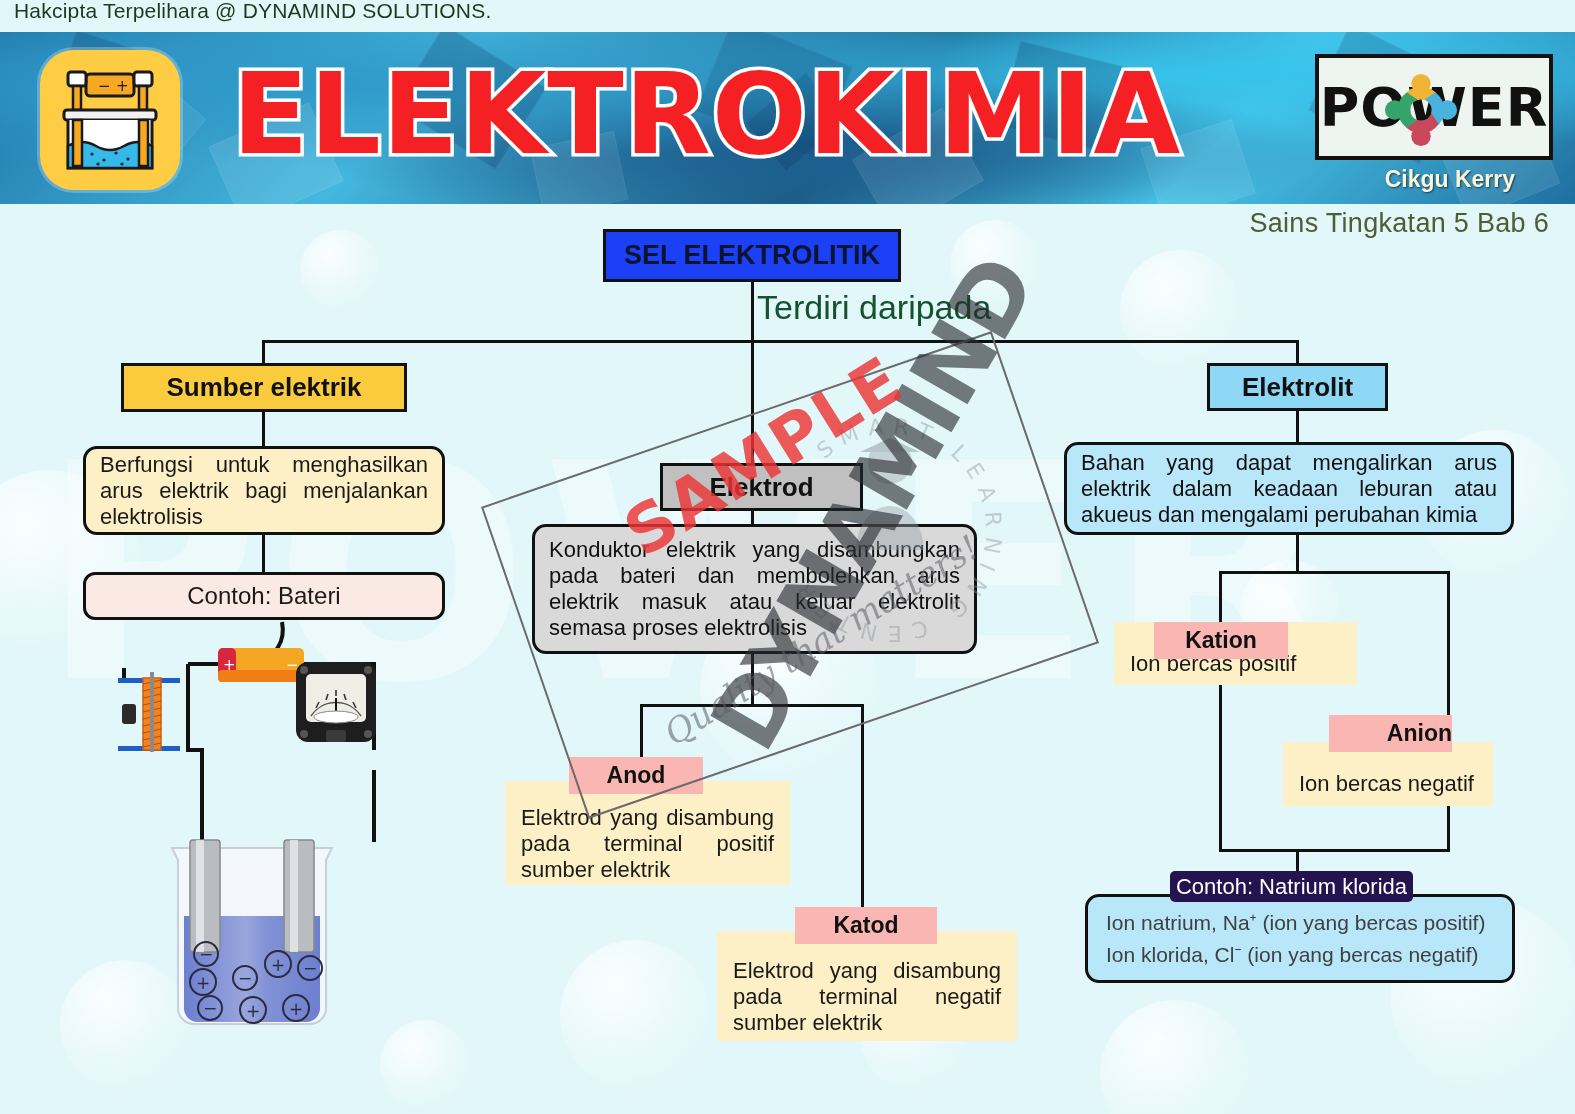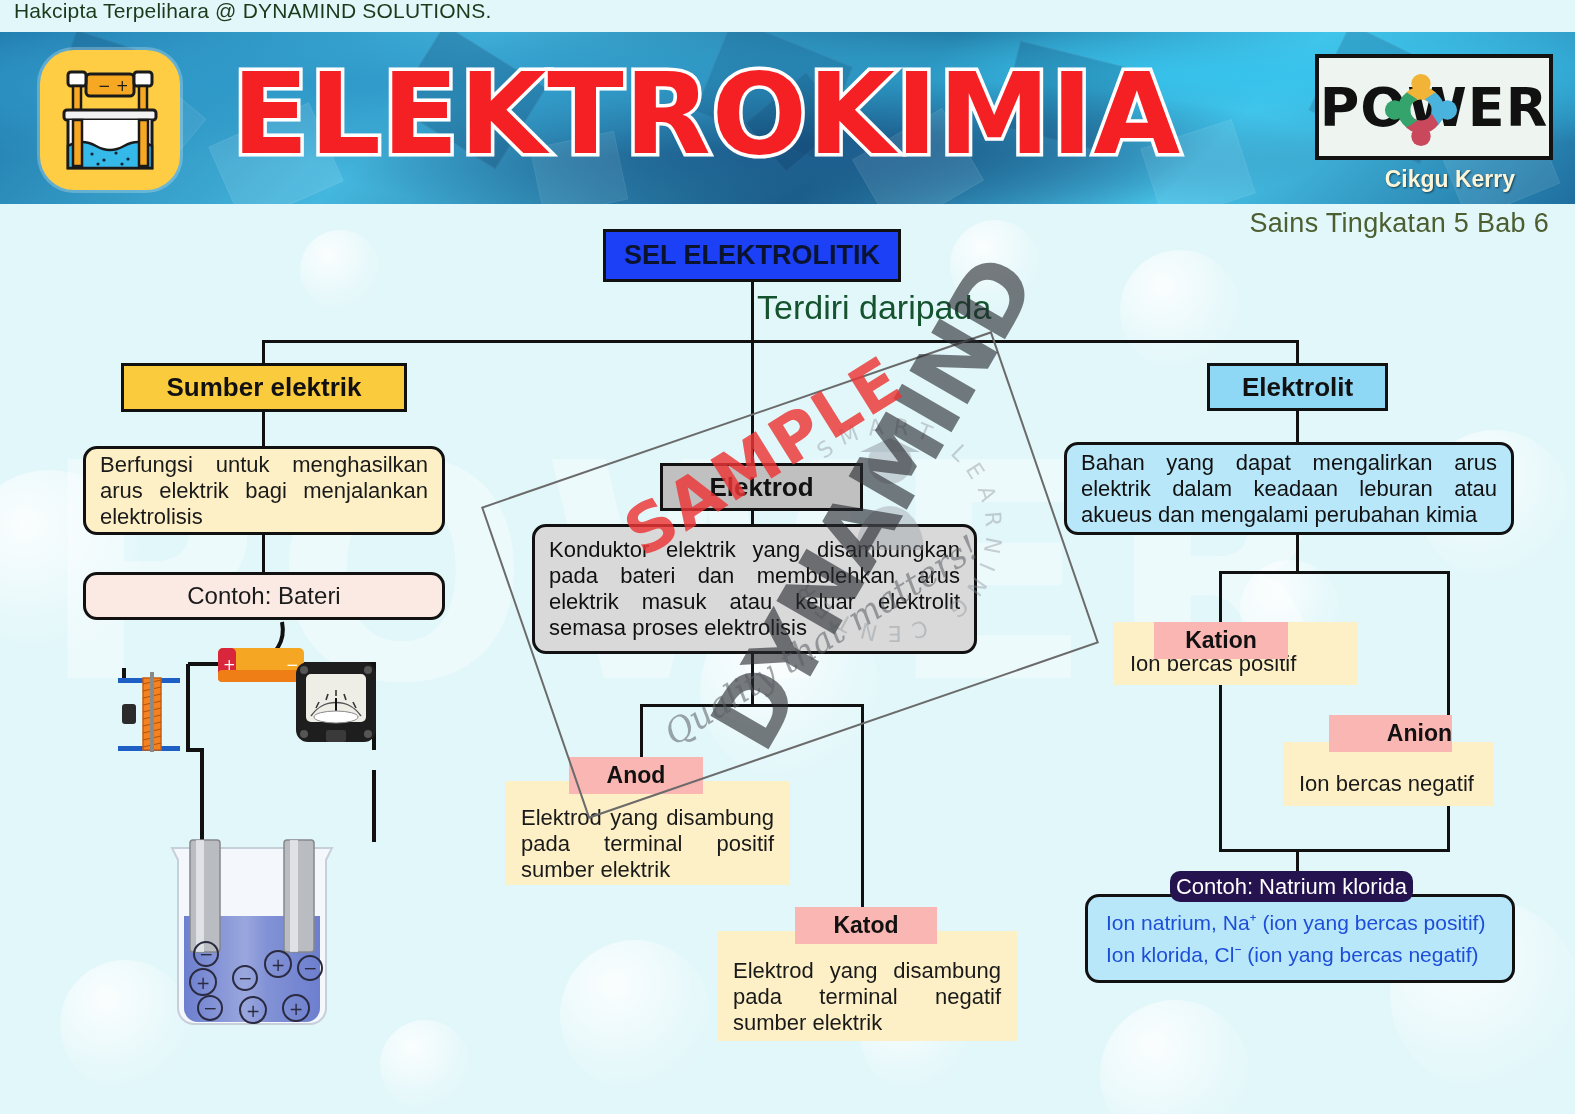--- a/index.html
+++ b/index.html
@@ -121,21 +121,21 @@
   #n-sel { left: 603px; top: 229px; width: 298px; height: 53px;
            background: #1b40f5; color: #08122e; font-size: 27px; }
   #lbl-terdiri { left: 757px; top: 288px; font-size: 34px; color: #14532d; z-index: 6; position:absolute; }
 
   #n-sumber { left: 121px; top: 363px; width: 286px; height: 49px;
               background: #fbcb3e; color: #111; font-size: 26px; }
   #n-sumber-body { left: 83px; top: 446px; width: 362px; height: 89px;
               background: #fdf0c6; color: #1a1a1a; font-size: 22px;
               padding: 8px 14px; justify-content: flex-start; }
   #n-contoh-bateri { left: 83px; top: 572px; width: 362px; height: 48px;
-              background: #fbeae4; color: #1a1a1a; font-size: 24px; }
+              background: #fbeae4; color: #1a1a1a; font-size: 24px; border-radius: 12px; }
 
   #n-elektrod { left: 660px; top: 463px; width: 203px; height: 48px;
               background: #c0c0c0; color: #111; font-size: 26px; }
   #n-elektrod-body { left: 532px; top: 524px; width: 445px; height: 130px;
               background: #d9d9d9; color: #111; font-size: 22px;
               padding: 8px 14px; justify-content: flex-start; }
 
   #n-elektrolit { left: 1207px; top: 363px; width: 181px; height: 48px;
               background: #8fd8f5; color: #111; font-size: 26px; }
   #n-elektrolit-body { left: 1064px; top: 442px; width: 450px; height: 93px;
@@ -153,21 +153,21 @@
   #b-katod { left: 717px; top: 931px; width: 300px; height: 110px; }
 
   #t-kation { left: 1154px; top: 622px; width: 134px; height: 37px; }
   #b-kation { left: 1114px; top: 622px; width: 243px; height: 63px; }
   #t-anion { left: 1329px; top: 715px; width: 123px; height: 37px; justify-content: flex-end; }
   #b-anion { left: 1283px; top: 742px; width: 210px; height: 64px; }
 
   #t-natrium { left: 1170px; top: 871px; width: 243px; height: 31px;
                background: #25134f; color: #fff; font-size: 22px; font-weight: normal; }
   #n-natrium-body { left: 1085px; top: 894px; width: 430px; height: 89px;
-               background: #b9e7fa; color: #1d4ed8; font-size: 21px;
+               background: #b9e7fa; color: #404040; font-size: 21px;
                padding: 10px 18px; flex-direction: column;
                align-items: flex-start; justify-content: center; z-index: 8; }
   #n-natrium-body div { line-height: 32px; }
 
   
   #apparatus { position: absolute; left: 110px; top: 620px; width: 320px; height: 420px; z-index: 5; }
 
   
   #wm-box {
     position: absolute; left: 520px; top: 410px; width: 540px; height: 330px;
@@ -371,21 +371,21 @@
     <span style="margin-top:20px">Ion bercas negatif</span>
   </div>
   <div class="flat tagbox" id="t-anion">
     <span>Anion</span>
   </div>
 
   <div class="node body" id="n-natrium-body">
     <div>Ion natrium, Na⁺ (ion yang bercas positif)</div>
     <div>Ion klorida, Cl⁻ (ion yang bercas negatif)</div>
   </div>
-  <div class="flat" id="t-natrium" style="z-index:9;border-radius:10px;">
+  <div class="flat" id="t-natrium" style="z-index:9;border-radius:5px;">
     <span>Contoh: Natrium klorida</span>
   </div>
 
   <div id="apparatus">
     <svg width="320" height="420" viewBox="0 0 320 420" aria-hidden="true">
 
       <path d="M172 2 C176 22 166 34 146 48" stroke="#111" stroke-width="4" fill="none"></path>
       <path d="M146 48 l14 -2 l-6 -11 z" fill="#111"></path>
 
       <path d="M78 44 H264 V130 " stroke="#111" stroke-width="4" fill="none"></path>

